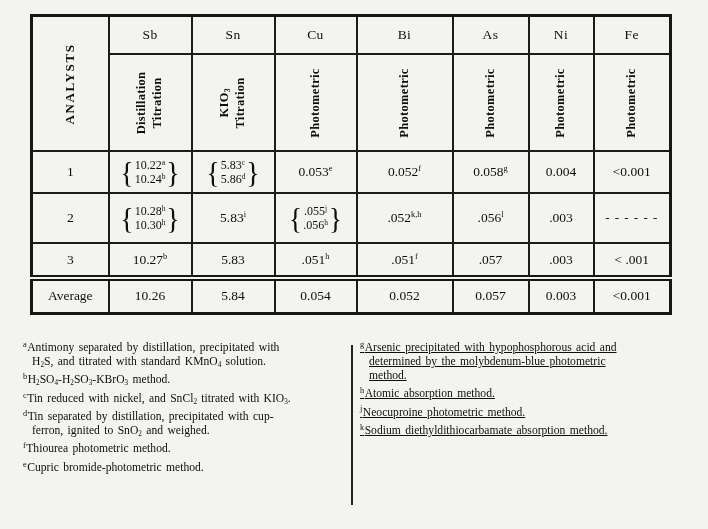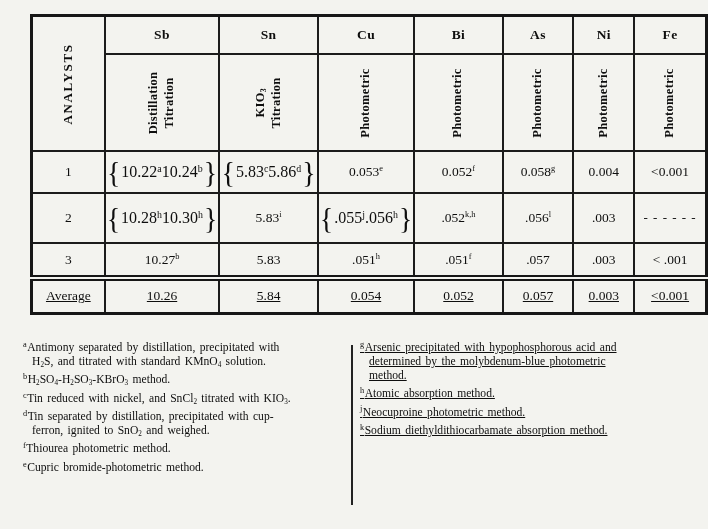--- a/index.html
+++ b/index.html
@@ -16,42 +16,42 @@
   table.main{
     position:absolute;left:30px;top:14px;
     border-collapse:collapse;table-layout:fixed;
     border:3px solid #161616;
   }
   table.main th,table.main td{
     border:2px solid #1b1b1b;
     text-align:center;vertical-align:middle;
     padding:0;overflow:visible;
   }
-  th.el{font-size:13.5px;font-weight:700;letter-spacing:.4px;}
+  th.el{font-size:13.5px;font-weight:400;letter-spacing:.4px;}
   td.mcell,th.corner{position:relative;}
   .rot{
     position:absolute;top:50%;left:50%;
     transform:translate(-50%,-50%) rotate(-90deg);
     white-space:pre-line;text-align:center;
     font-weight:700;font-size:12.5px;line-height:1.25;letter-spacing:.3px;
   }
   .corner-rot{font-size:13px;letter-spacing:1.6px;}
   td.lab{font-size:13.5px;}
   td.val{font-size:13.5px;}
   sup{font-size:.62em;vertical-align:baseline;position:relative;top:-.55em;letter-spacing:0;}
   sub{font-size:.62em;vertical-align:baseline;position:relative;bottom:-.28em;letter-spacing:0;}
   .pair{display:inline-flex;align-items:center;}
   .pair::before{content:"{";}
   .pair::after{content:"}";}
   .pair::before,.pair::after{
     font-size:28px;font-weight:400;line-height:.9;
     transform:scaleY(1.08);padding:0 1px;
   }
-  .pv{display:flex;flex-direction:row;line-height:1.2;font-size:16px;}
-  tr.avg td{border-top:6px double #161616;text-decoration:underline;}
+  .pv{display:flex;flex-direction:column;line-height:1.2;font-size:12px;}
+  tr.avg td{border-top:6px double #161616;}
   td.dash{letter-spacing:1px;font-size:13px;}
 
   
   .foot{position:absolute;left:0;top:341px;width:708px;display:flex;align-items:flex-start;}
   .fcol{font-size:11.6px;line-height:1.2;text-align:justify;word-spacing:1.5px;}
   .fcol-left{margin-left:23px;width:322px;}
   .fdiv{width:2px;background:#222;height:160px;margin-left:6px;margin-top:4px;}
   .fcol-right{margin-left:7px;width:344px;text-decoration:underline;}
   .fn{margin:0 0 4.5px 0;padding-left:9px;text-indent:-9px;white-space:pre-line;}
   .fk{font-size:.72em;top:-.5em;margin-right:.5px;}

